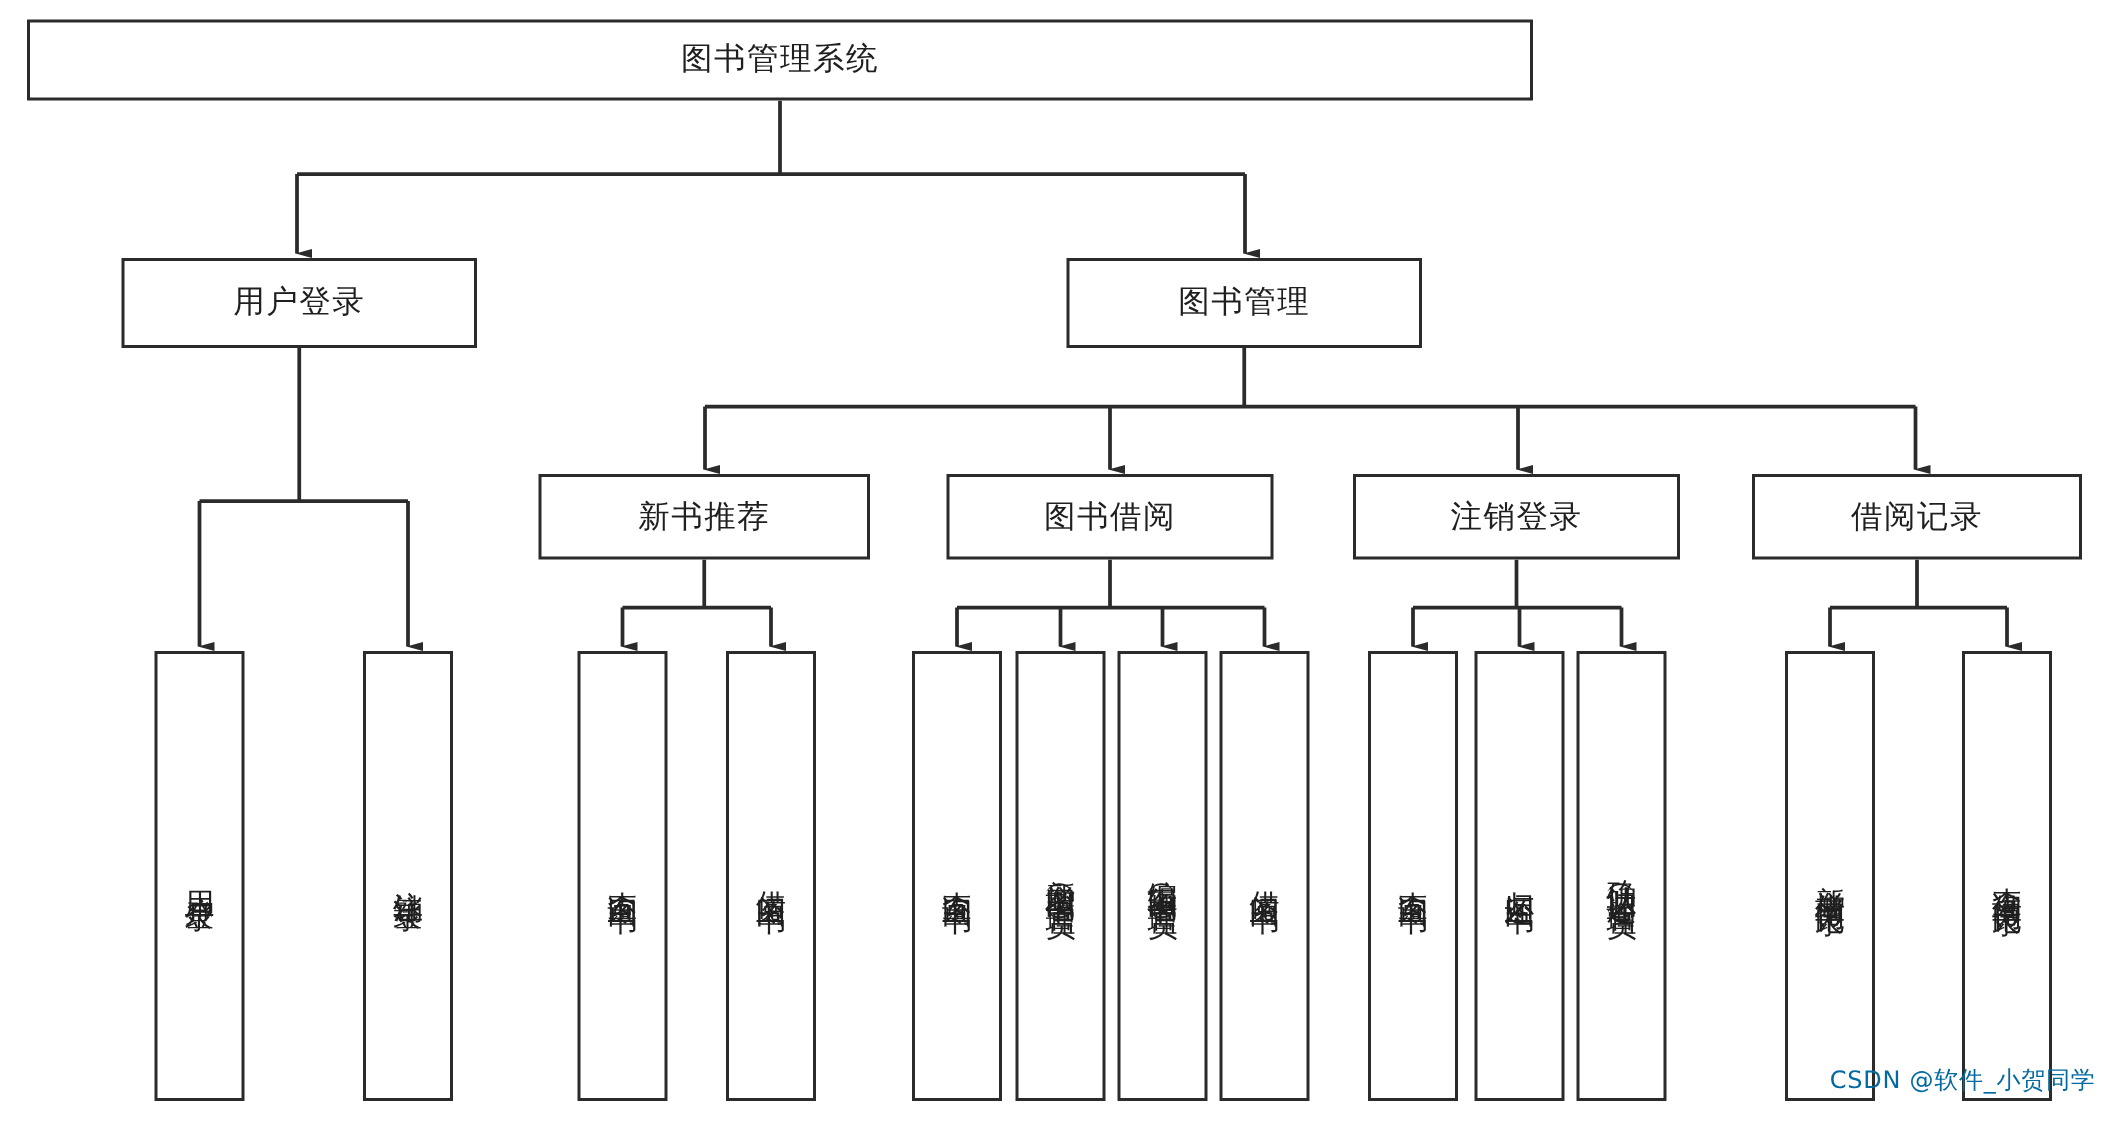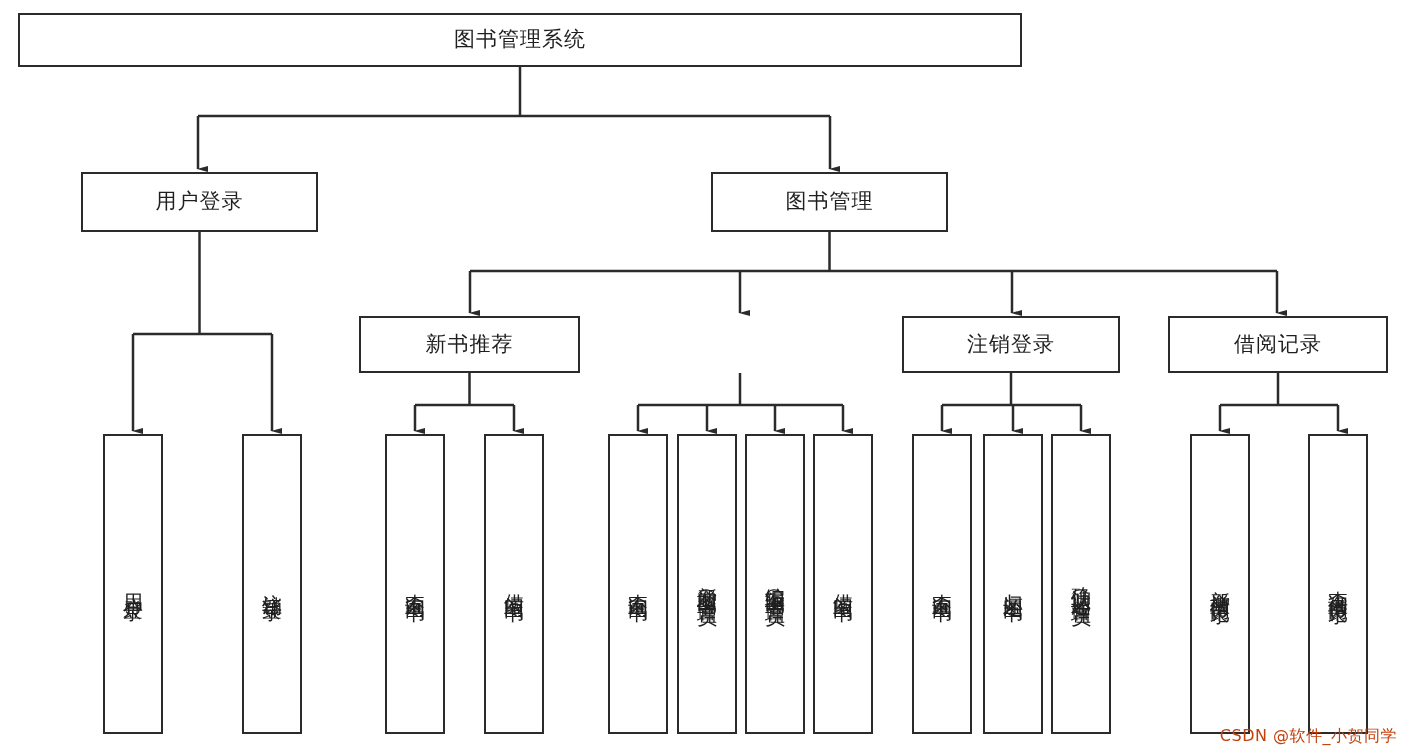--- a/index.html
+++ b/index.html
@@ -52,23 +52,23 @@
     white-space: nowrap;
     text-align: center;
   }
   .node-v-inner {
     writing-mode: vertical-rl;
     text-orientation: upright;
   }
   #watermark {
     position: absolute;
     right: 8px;
-    bottom: 0;
+    bottom: 16px;
     font-size: 16px;
-    color: #c2410c;
+    color: #0369a1;
     letter-spacing: 0.5px;
     white-space: nowrap;
     font-family: "DejaVu Sans", "Liberation Sans", sans-serif;
   }
 </style>
 </head>
 <body>
 
 <div id="diagram-root">
 
@@ -122,20 +122,23 @@
   <div class="node-box node-h" style="left: 81px; top: 172px; width: 237px; height: 60px;">
     <span>用户登录</span>
   </div>
   <div class="node-box node-h" style="left: 711px; top: 172px; width: 237px; height: 60px;">
     <span>图书管理</span>
   </div>
 
   <div class="node-box node-h" style="left: 359px; top: 316px; width: 221px; height: 57px;">
     <span>新书推荐</span>
   </div>
+  <div class="node-box node-h" style="left: 631px; top: 316px; width: 218px; height: 57px;">
+    <span>图书借阅</span>
+  </div>
   <div class="node-box node-h" style="left: 902px; top: 316px; width: 218px; height: 57px;">
     <span>注销登录</span>
   </div>
   <div class="node-box node-h" style="left: 1168px; top: 316px; width: 220px; height: 57px;">
     <span>借阅记录</span>
   </div>
 
   <div class="node-box node-v" style="left: 103px; top: 434px; width: 60px; height: 300px;">
     <span class="node-v-inner">用户登录</span>
   </div>

